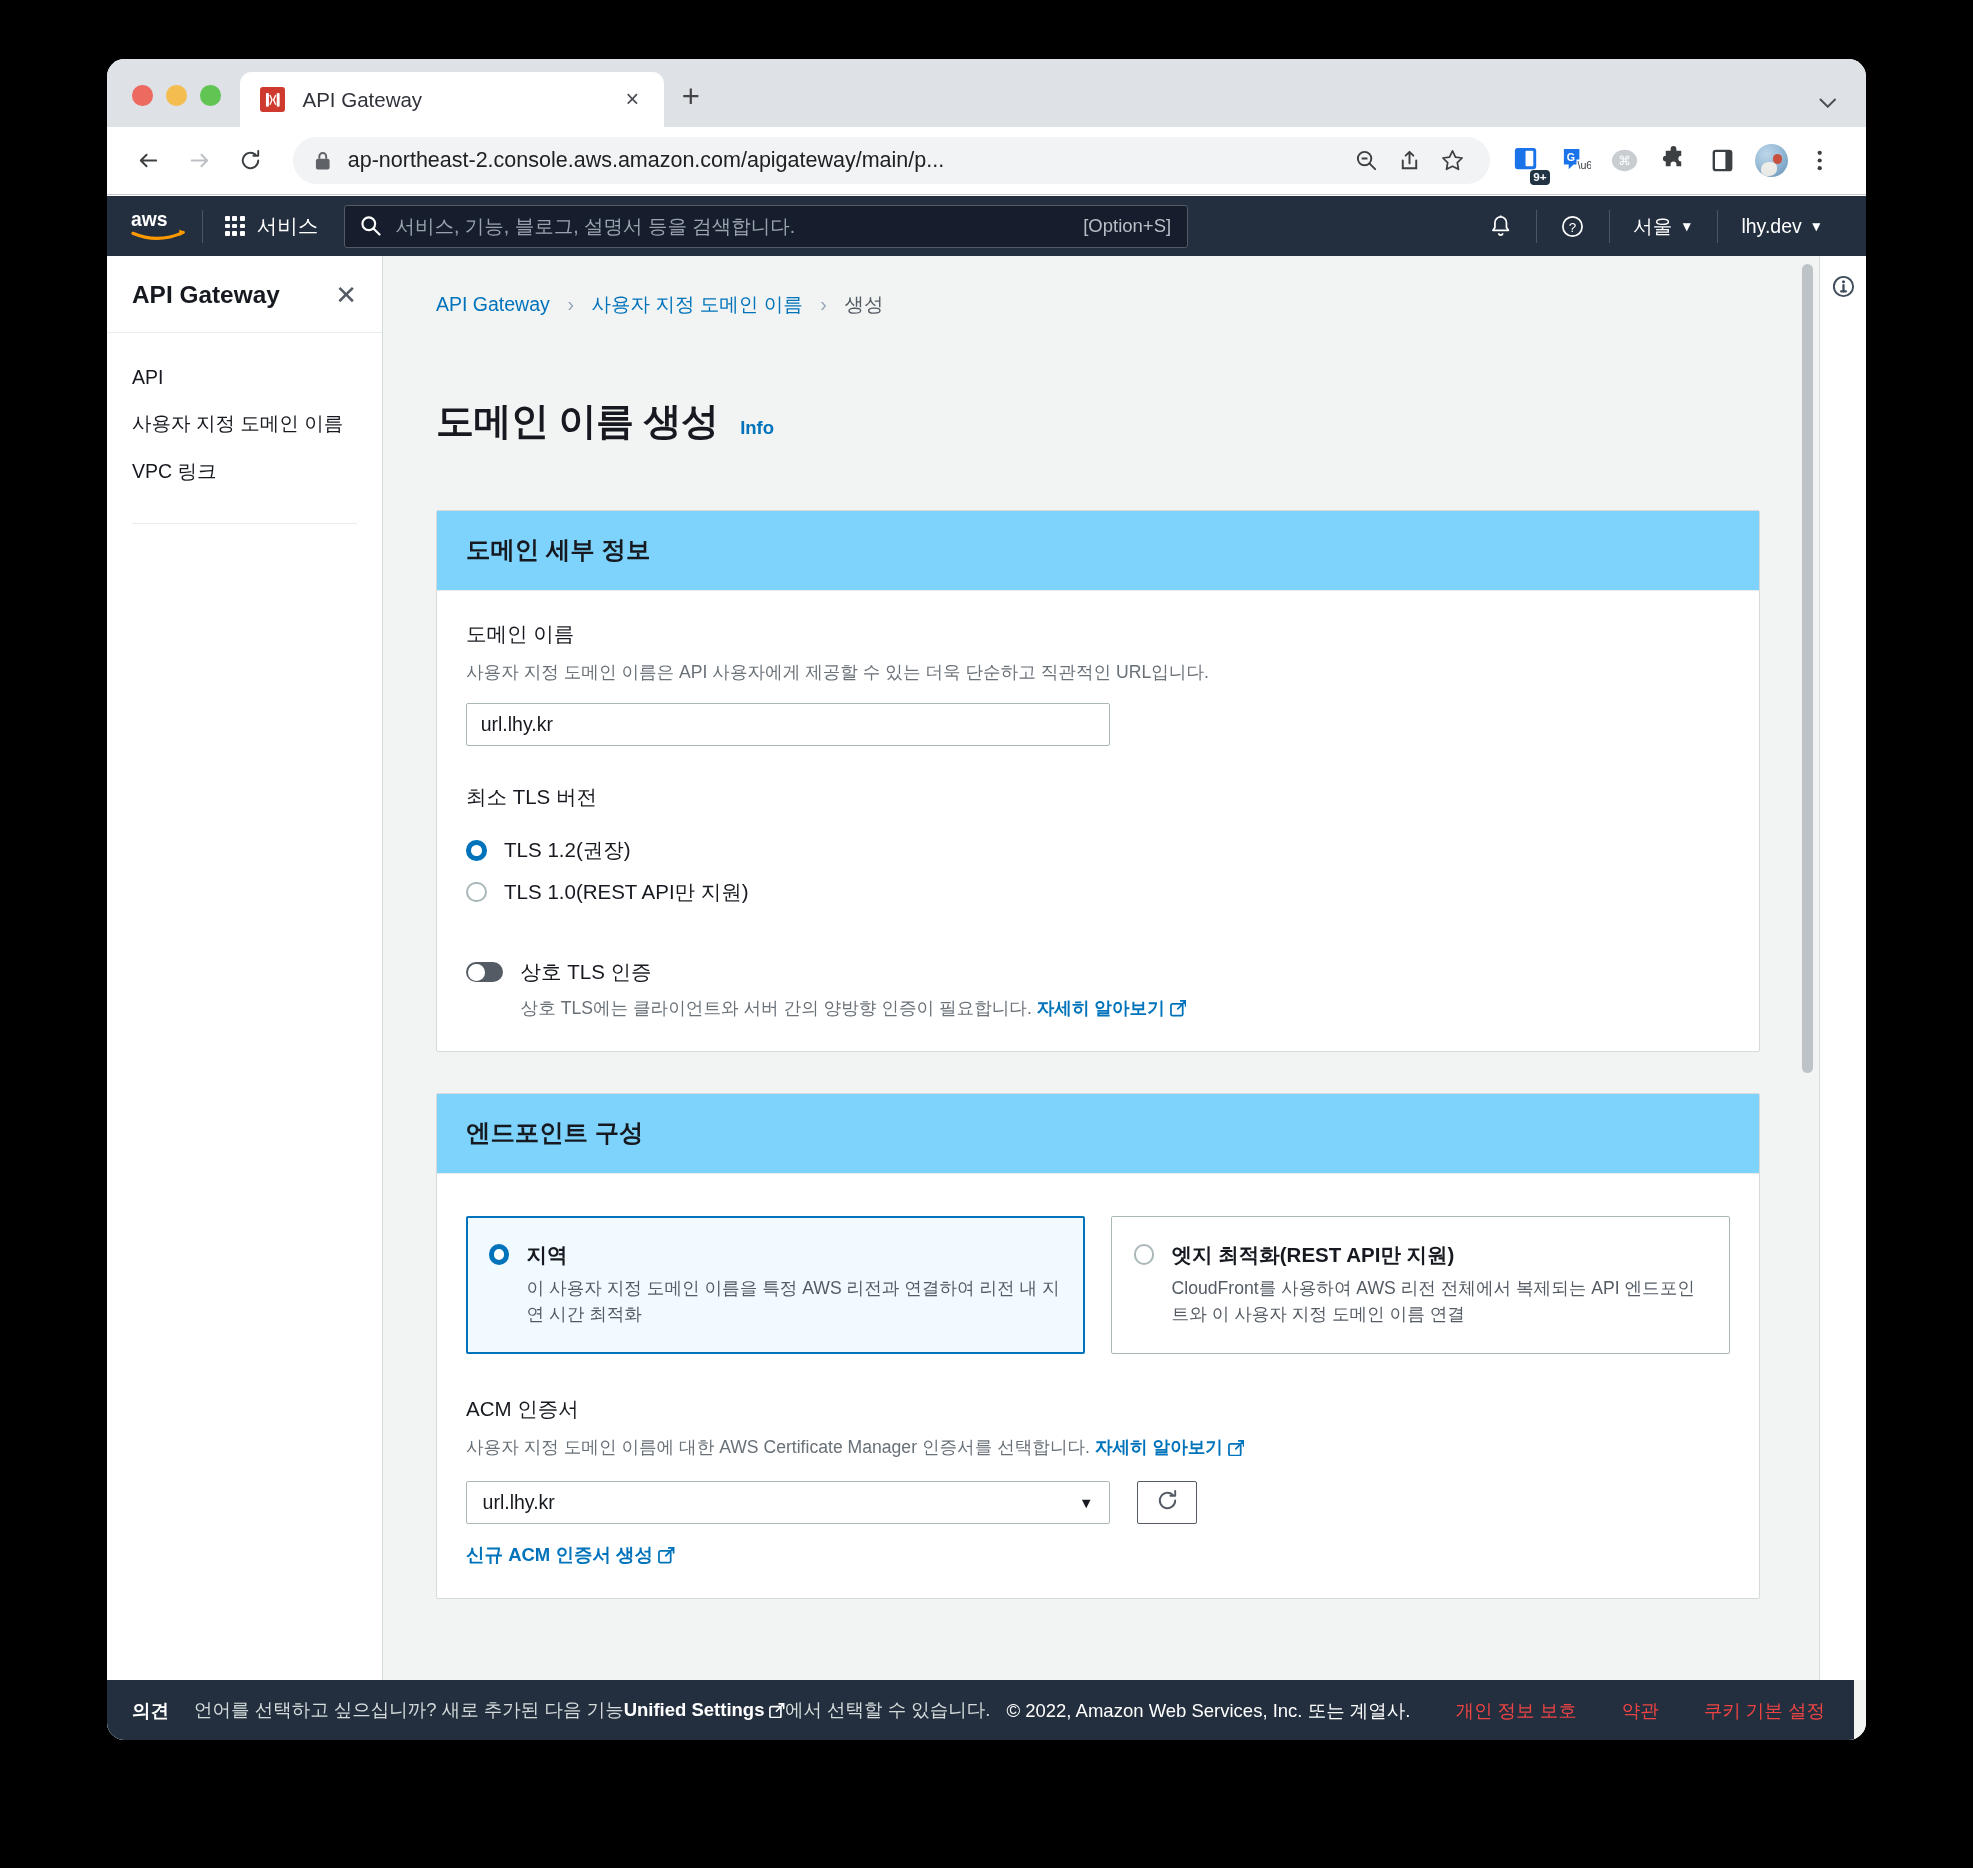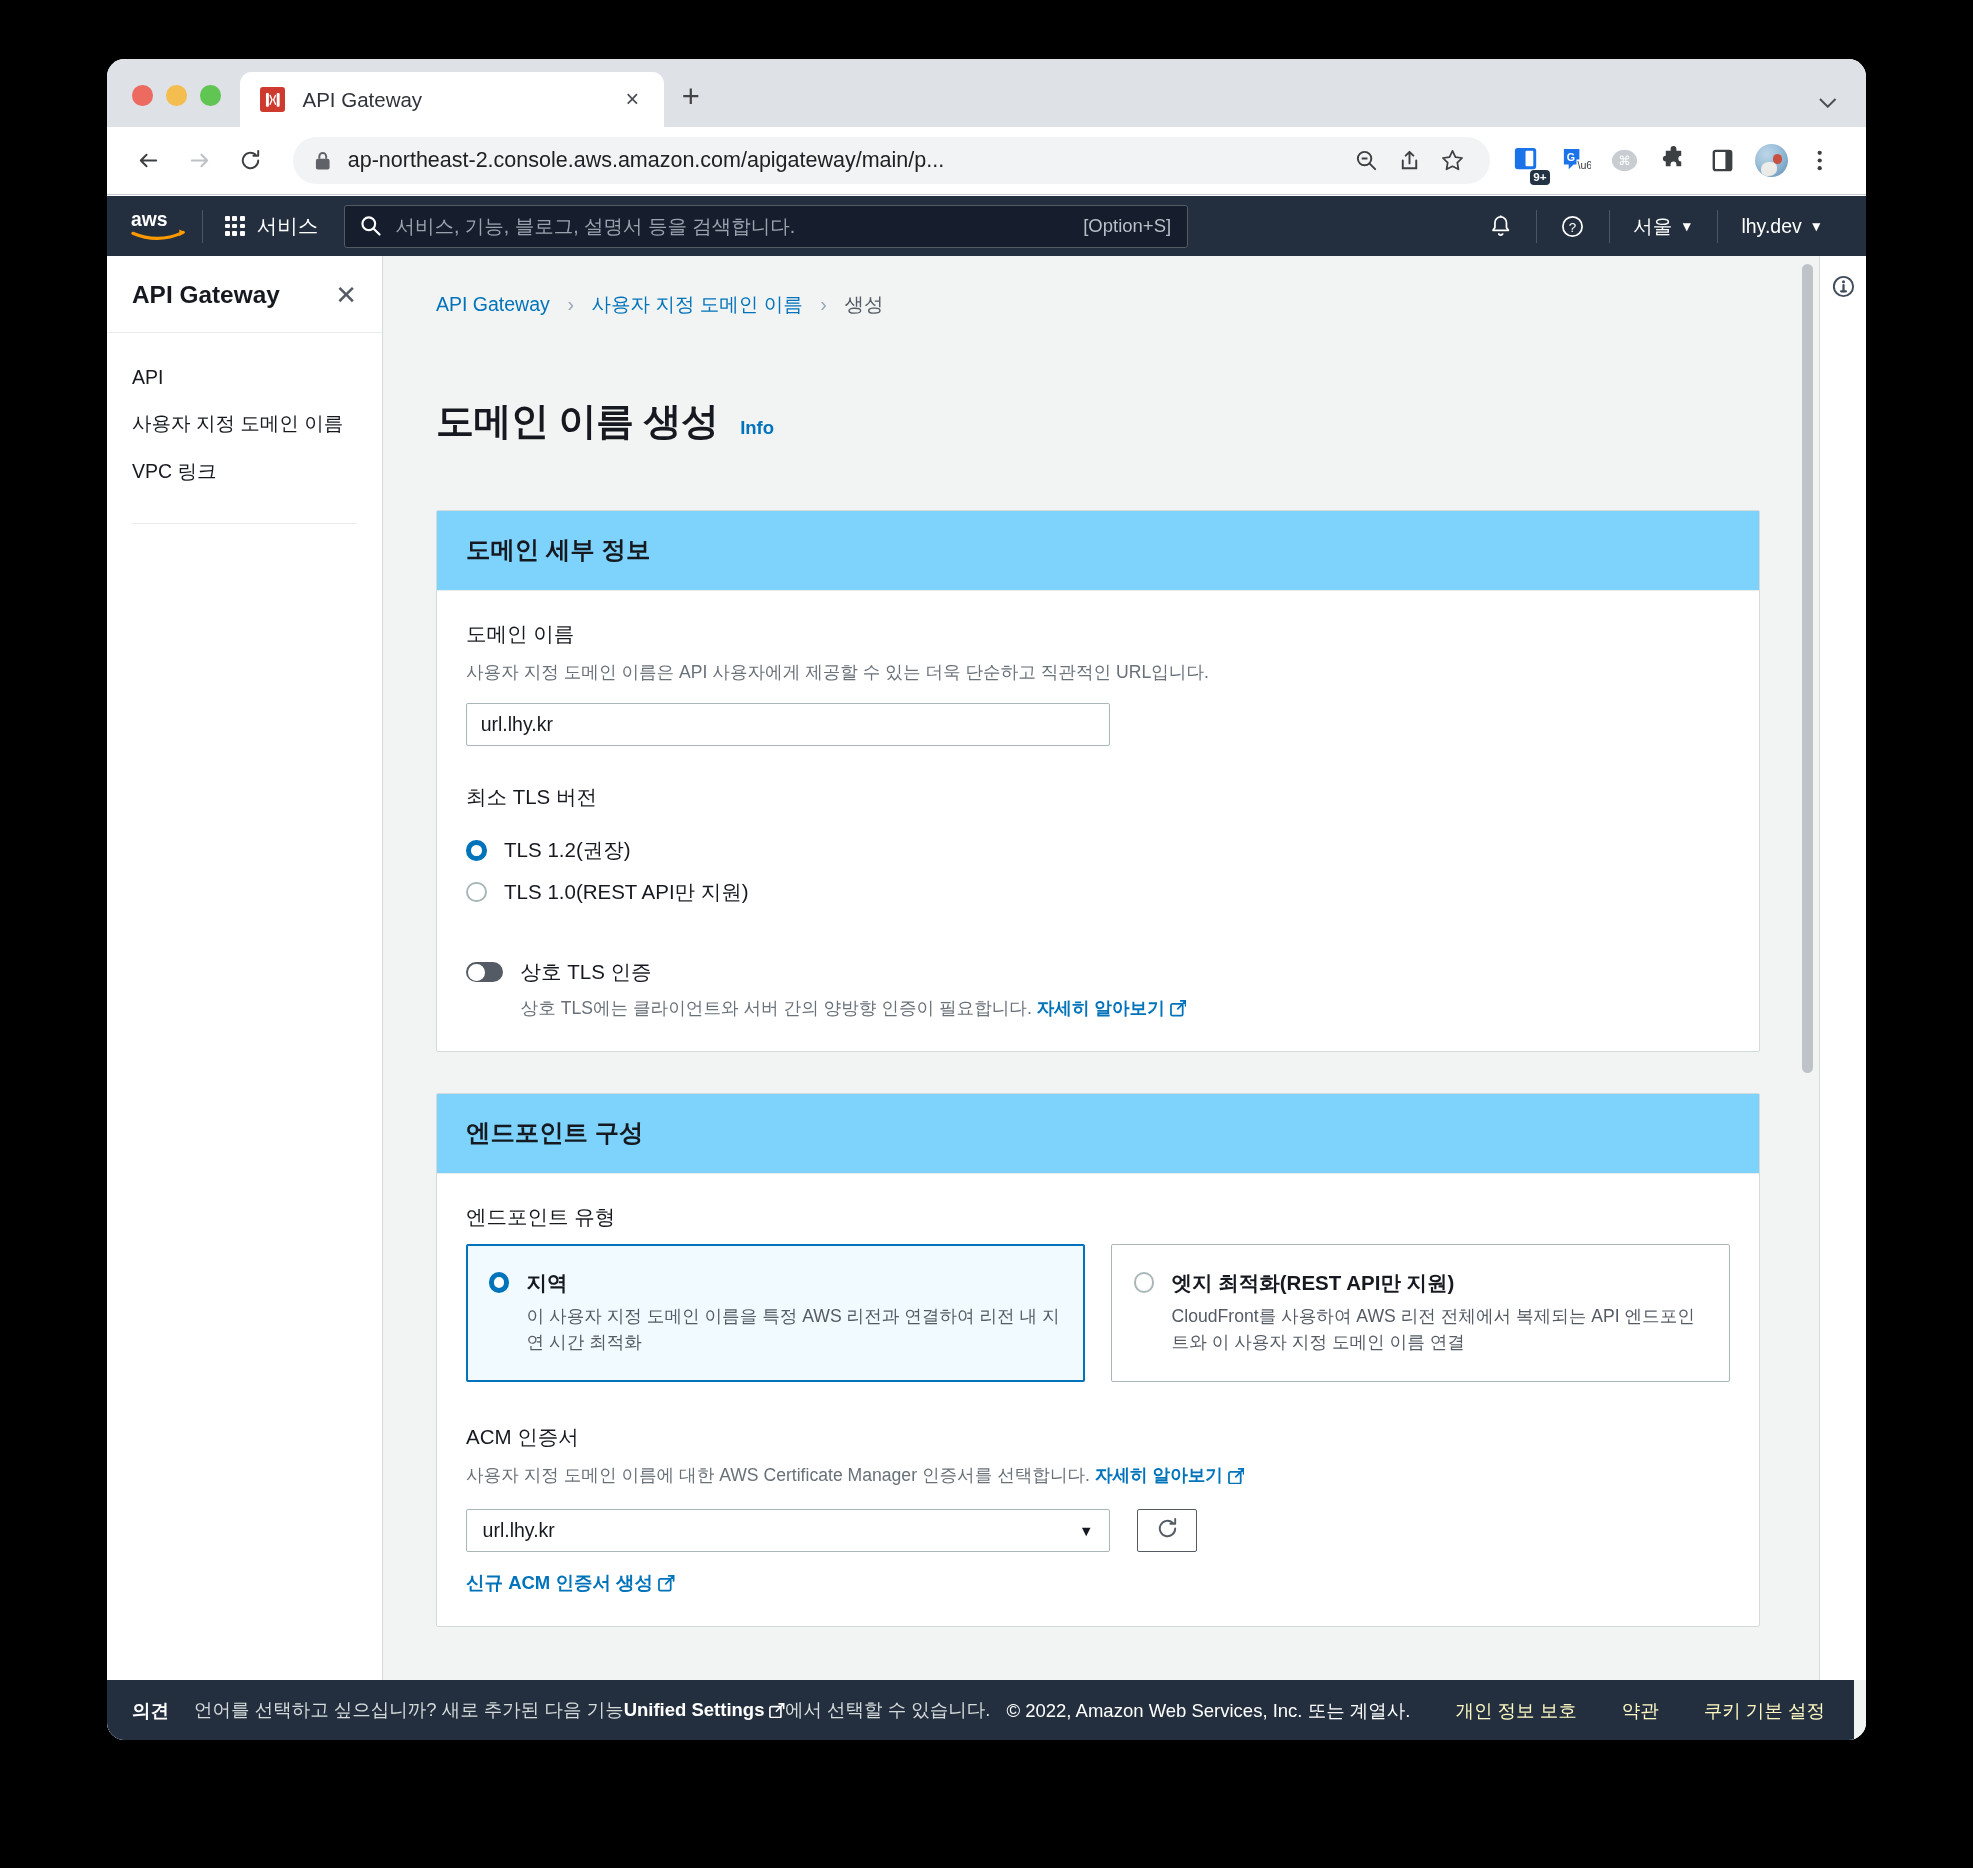--- a/index.html
+++ b/index.html
@@ -392,21 +392,21 @@
     padding: 0 25px; height: 100%;
     display: flex; align-items: center;
     font-weight: bold; color: #fff; cursor: pointer; font-size: 18.5px;
   }
   #footer-lang { color: #d5dbdb; }
   #footer-lang .bold-link { color: #fff; font-weight: bold; cursor: pointer; }
   #footer-right {
     margin-left: auto; display: flex; align-items: center; gap: 45px;
   }
   #footer-copyright { color: #fff; white-space: nowrap; }
-  #footer-right a { color: #fef9c3; text-decoration: none; cursor: pointer; white-space: nowrap; }
+  #footer-right a { color: #ef4444; text-decoration: none; cursor: pointer; white-space: nowrap; }
 </style>
 </head>
 <body>
 
 <div id="browser-window">
 
   <div id="tab-strip">
     <div class="traffic-lights">
       <span class="tl red"></span>
       <span class="tl yellow"></span>
@@ -659,21 +659,20 @@
 
             </div>
           </div>
 
           <div class="panel">
             <div class="panel-header">
               <h2>엔드포인트 구성</h2>
             </div>
             <div class="panel-body">
 
-              <div class="field-label">엔드포인트 유형</div>
 
               <div class="tile-row">
                 <div class="tile selected">
                   <span class="radio checked" style="margin-top:3.9px"></span>
                   <div>
                     <div class="tile-title">지역</div>
                     <div class="tile-desc">이 사용자 지정 도메인 이름을 특정 AWS 리전과 연결하여 리전 내 지연 시간 최적화</div>
                   </div>
                 </div>
                 <div class="tile unselected">

